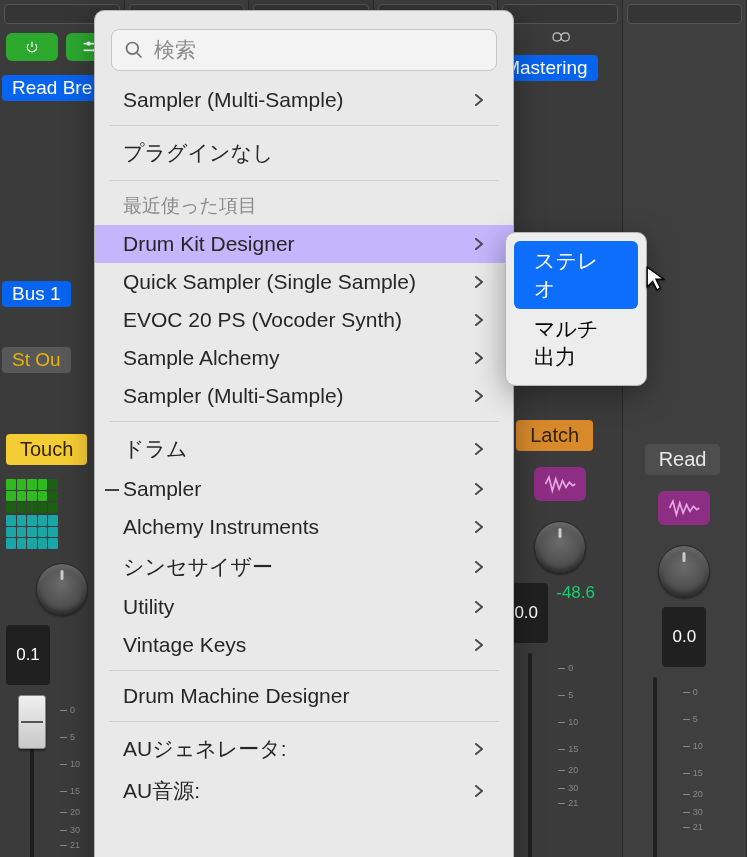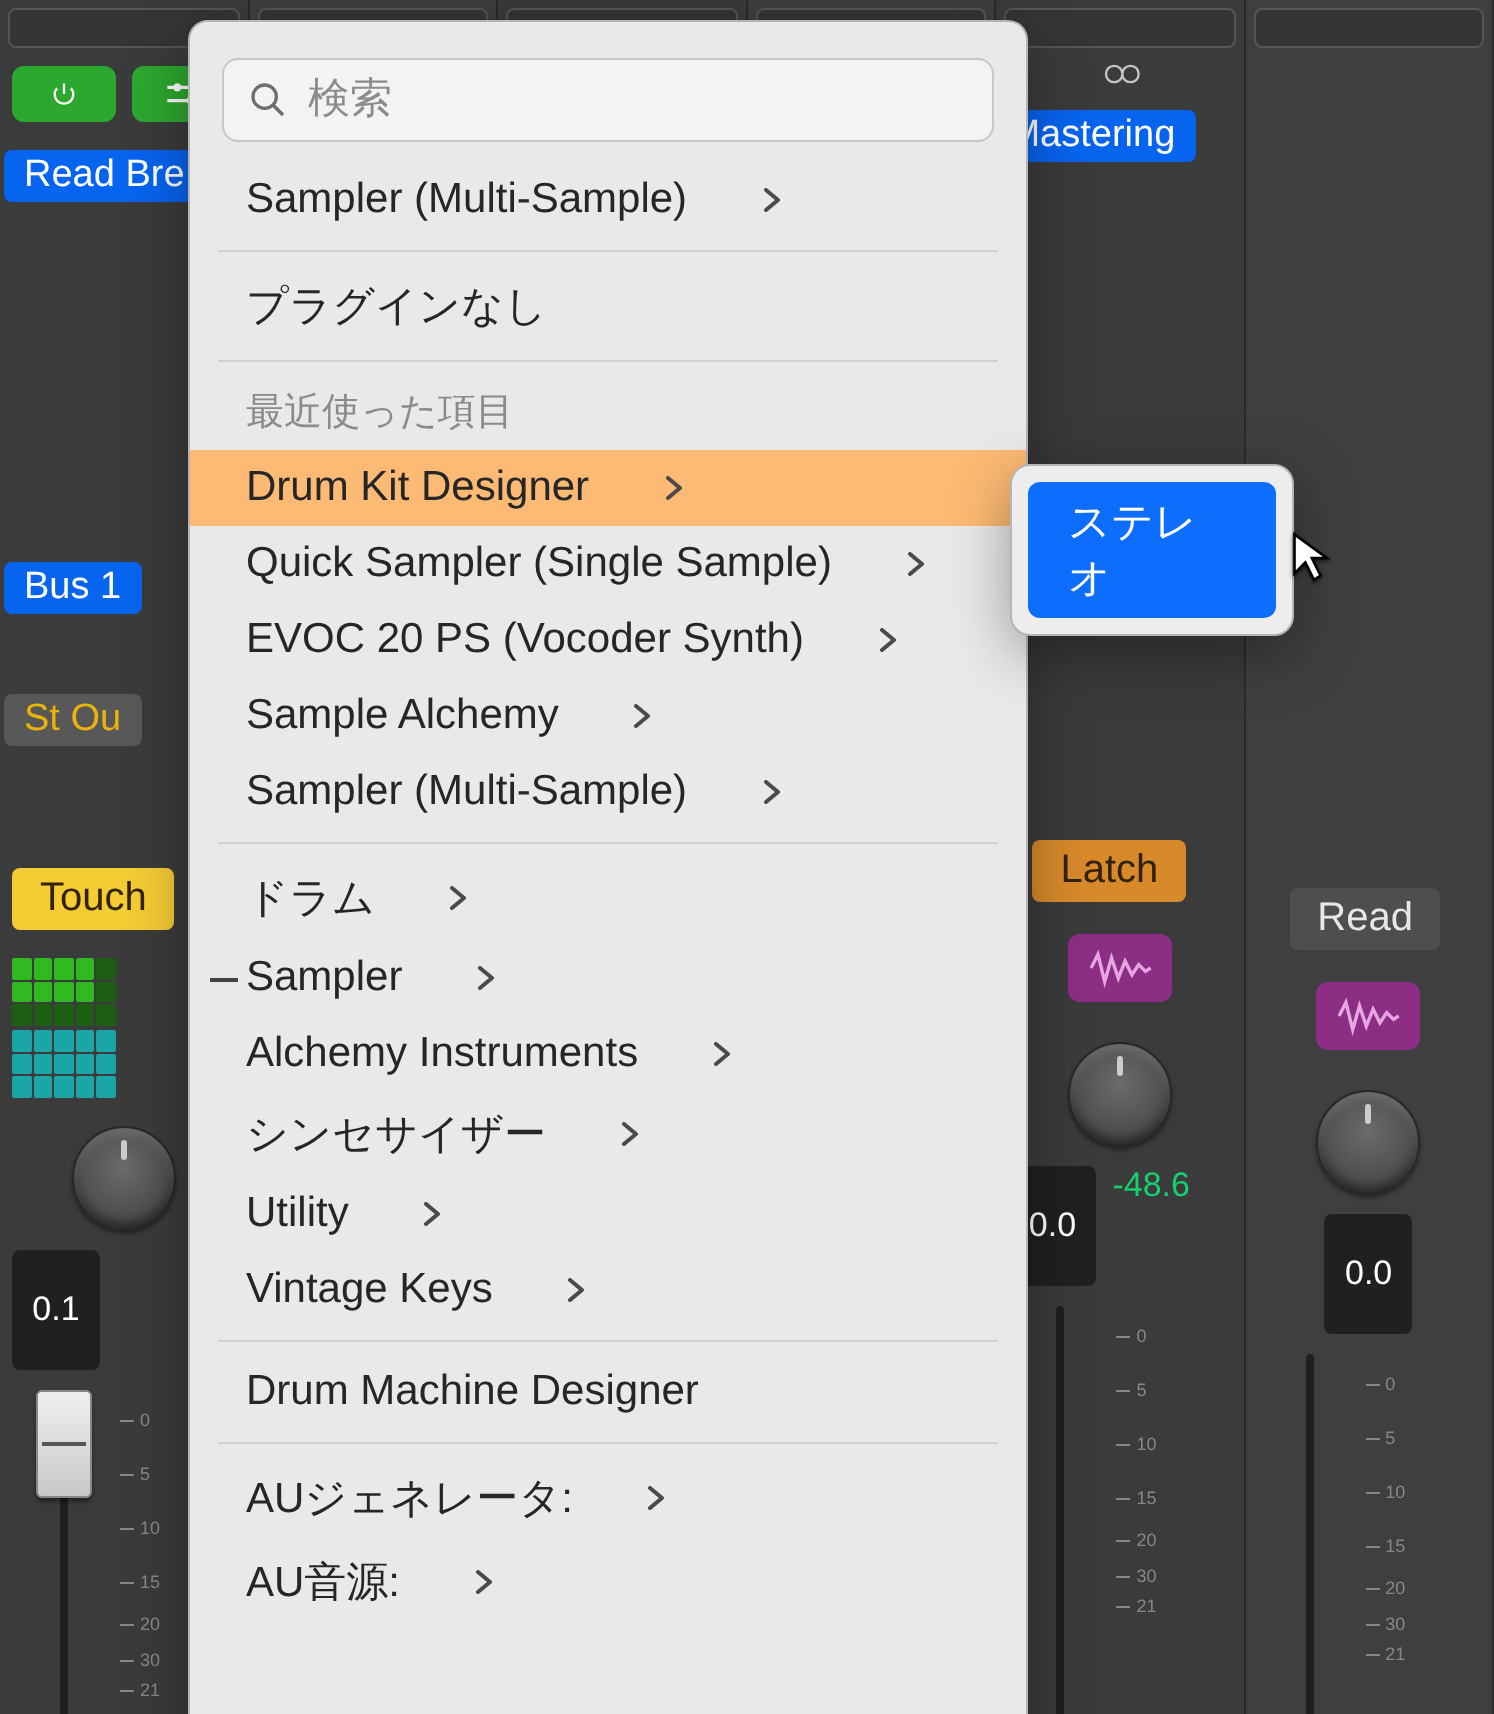--- a/index.html
+++ b/index.html
@@ -211,25 +211,26 @@
   background: transparent;
   font-size: 21px;
   color: #222;
 }
 .search input::placeholder { color: #8c8c8c; }
 
 .item {
   position: relative;
   display: flex;
   align-items: center;
+  justify-content: space-between;
   padding: 7px 28px;
   cursor: default;
   gap: 36px;
 }
-.item.hovered { background: #fdba74; }
+.item.hovered { background: #c4b5fd; }
 .item .disclosure-icon {
   width: 12px; height: 12px;
 }
 .header {
   padding: 6px 30px 6px 28px;
   color: #8b8b8b;
   font-size: 19px;
 }
 .sep {
   height: 1px;
@@ -585,19 +586,22 @@
     <svg class="disclosure-icon" viewBox="0 0 12 12">
         <path class="chev1" d="M3 1l6 5-6 5"></path>
       </svg>
   </div>
 </div>
 
 <div class="submenu">
   <div class="subitem selected">
     <span>ステレオ</span>
   </div>
+  <div class="subitem">
+    <span>マルチ出力</span>
+  </div>
 </div>
 
 <div class="cursor">
   <svg viewBox="0 0 24 24">
     <path d="M3 2 L3 20 L8 15 L12 23 L15 21 L11 13 L18 13 Z" fill="#ffffff" stroke="#000" stroke-width="1.2"></path>
   </svg>
 </div>
 
 </body></html>

